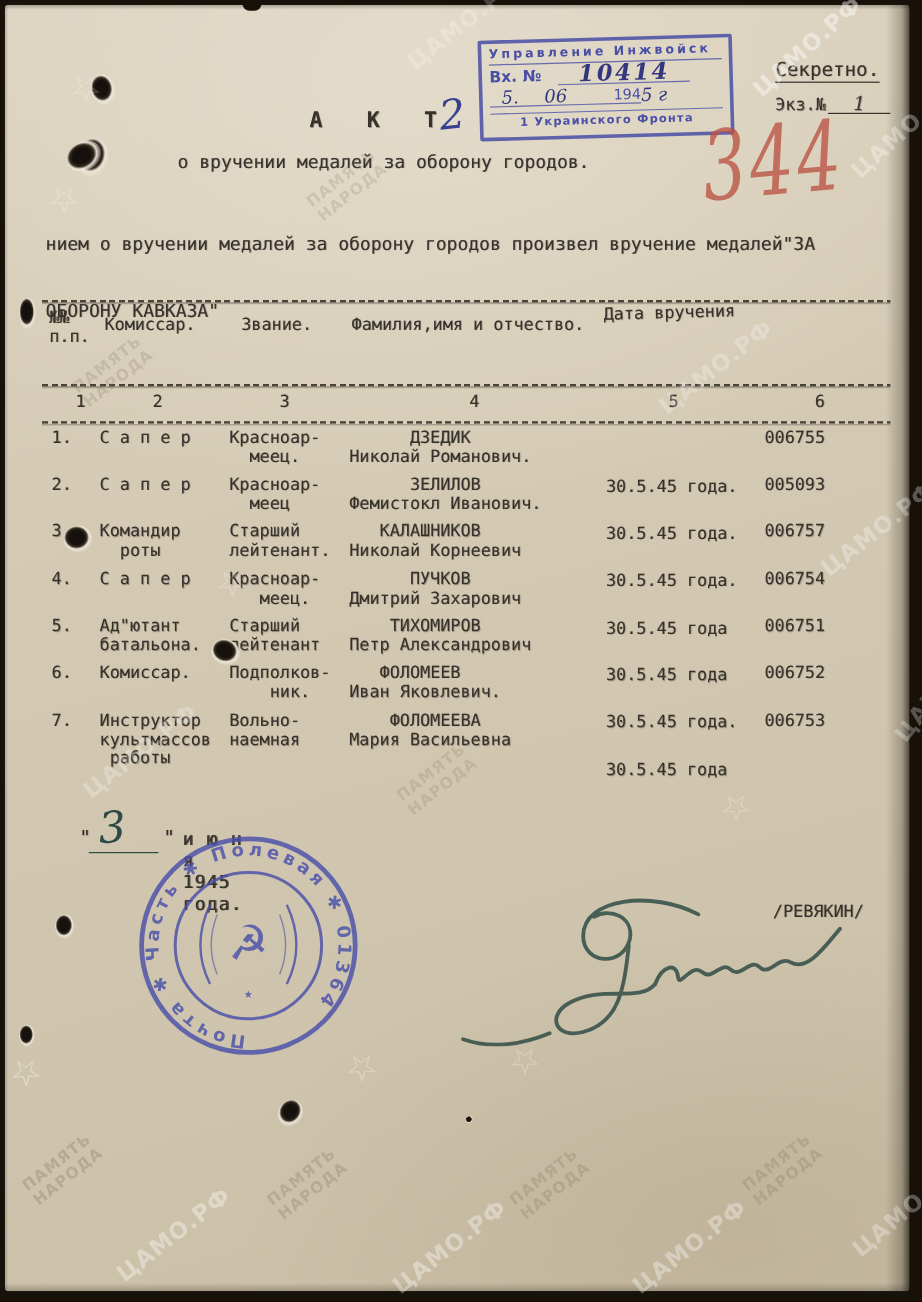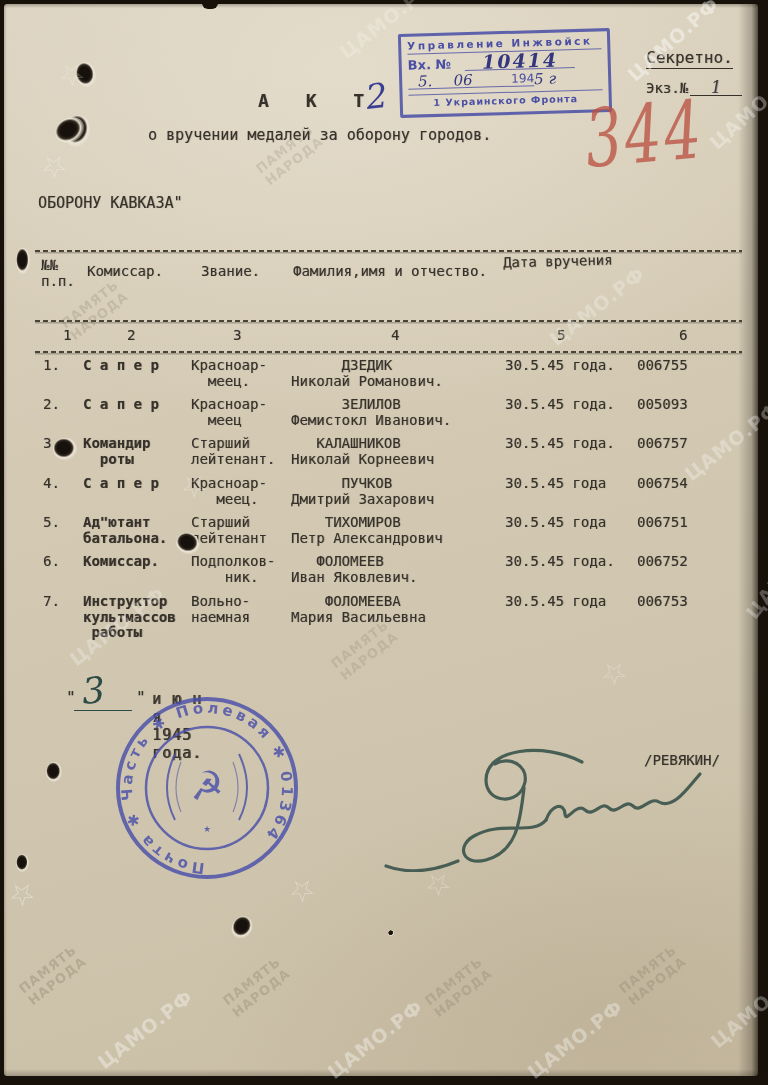--- a/index.html
+++ b/index.html
@@ -62,24 +62,24 @@
   .h-num{left:6px;top:8px;}
   .h-pos{left:52px;top:14px;}
   .h-rank{left:166px;top:14px;}
   .h-name{left:258px;top:14px;}
   .h-date{left:468px;top:4px;transform:rotate(-1.5deg);}
   .h-cert{left:601px;top:11px;}
   .colnums{position:absolute;top:77px;left:0;right:0;font-size:14px;}
   .coln{position:absolute;}
   .trow{position:absolute;left:0;right:0;}
   .c-num{left:8px;}
-  .c-pos{left:48px;width:116px;font-weight:bold;}
+  .c-pos{left:48px;width:116px;}
   .c-rank{left:156px;width:106px;}
   .c-name{left:256px;width:226px;}
-  .c-date{left:470px;width:142px;}
+  .c-date{left:470px;width:142px;margin-top:41px;}
   .c-cert{left:602px;width:100px;}
 
   
   .dateline{left:60px;top:676px;height:40px;}
   .dl-q{font-size:16px;position:absolute;top:12px;}
   .dl-hand{position:absolute;left:22px;top:-6px;font-family:"DejaVu Serif",serif;font-style:italic;
            font-size:36px;color:#2e4a44;transform:rotate(-4deg);}
   .dl-under{position:absolute;left:14px;top:34px;width:58px;border-bottom:1.6px solid #2e4a44;}
   .dl-typed{position:absolute;left:92px;top:14px;font-size:15px;letter-spacing:1px;
             text-shadow:1.1px 0 0 rgba(54,49,42,0.55),0.6px 0.4px 0.7px rgba(54,49,42,0.45);}
@@ -136,20 +136,21 @@
 <div class="abs typed copyrow">
   <span>Экз.№</span><span class="copyline">1</span>
 </div>
 
 <div class="abs typed title">А К Т</div>
 <div class="abs hand2">2</div>
 <div class="abs rednum">344</div>
 <div class="abs typed subtitle">о вручении медалей за оборону городов.</div>
 
 <div class="abs typed preamble pre">
+  <div>нием о вручении медалей за оборону городов произвел вручение медалей"ЗА</div>
   <div>ОБОРОНУ КАВКАЗА"</div>
 </div>
 
 <div class="abs table">
   <div class="dash" style="top:0"></div>
   <div class="th typed h-num">№№
 п.п.</div>
   <div class="th typed h-pos">Комиссар.</div>
   <div class="th typed h-rank">Звание.</div>
   <div class="th typed h-name">Фамилия,имя и отчество.</div>

